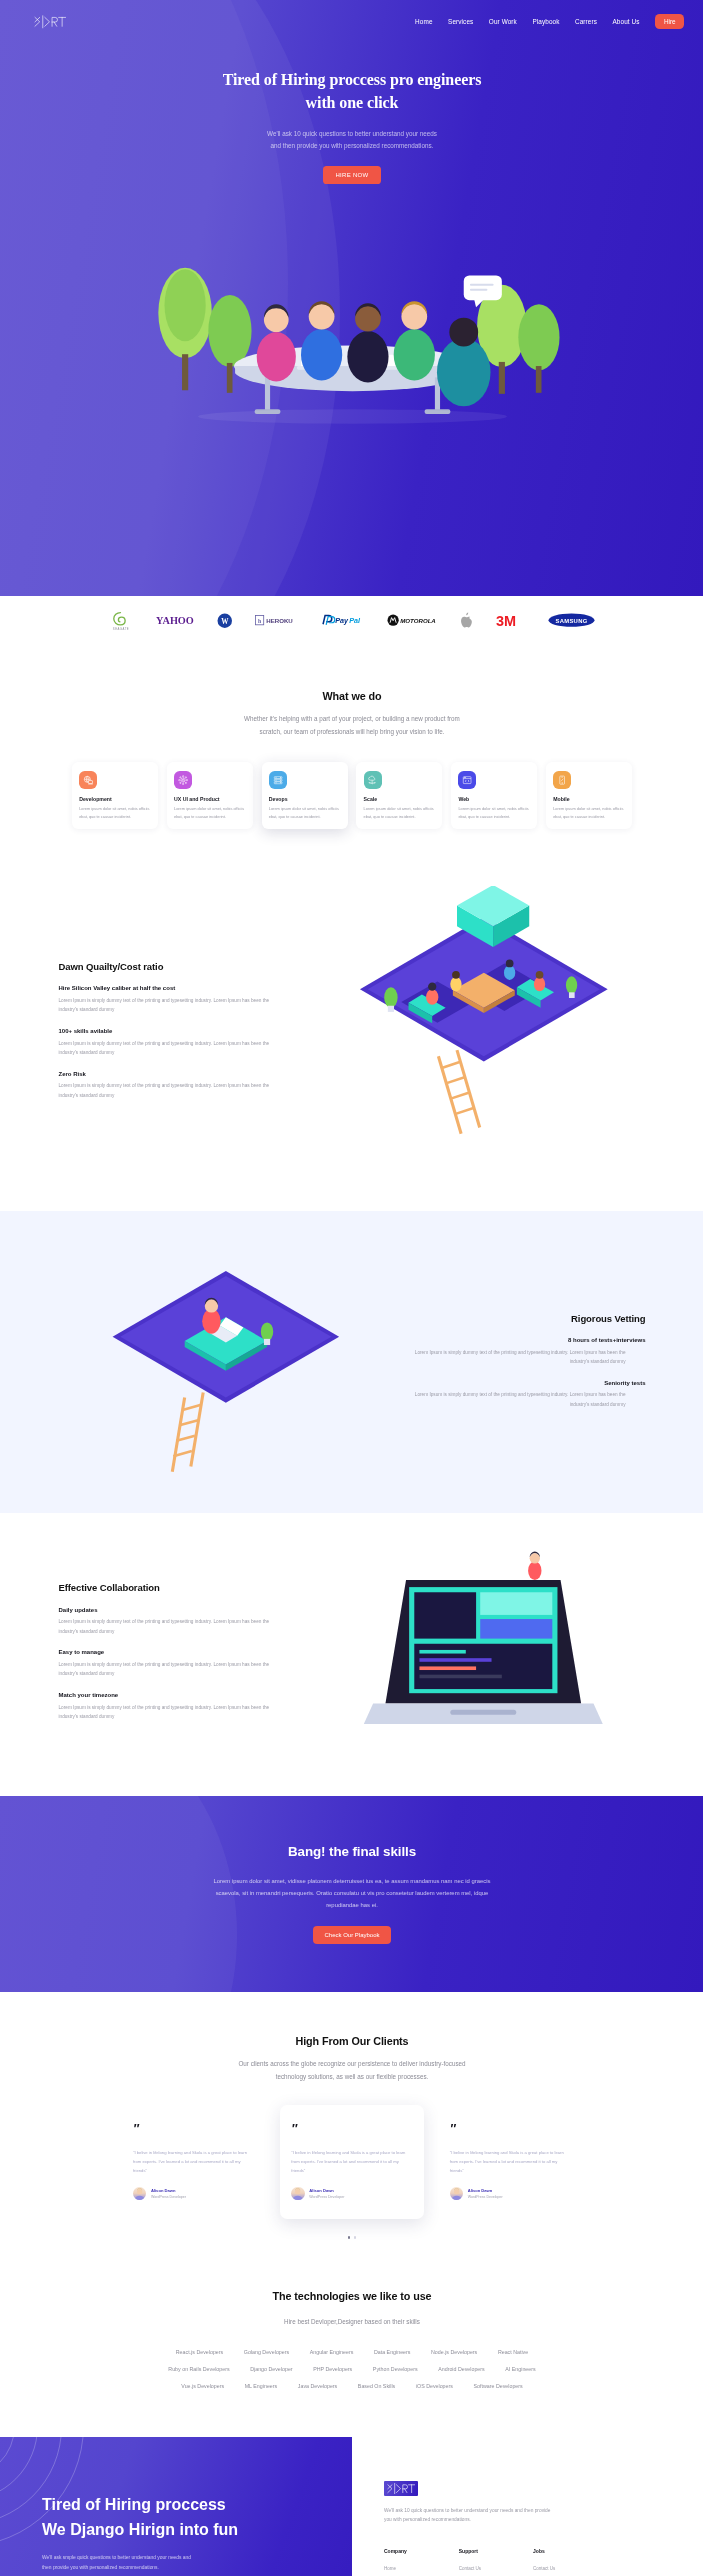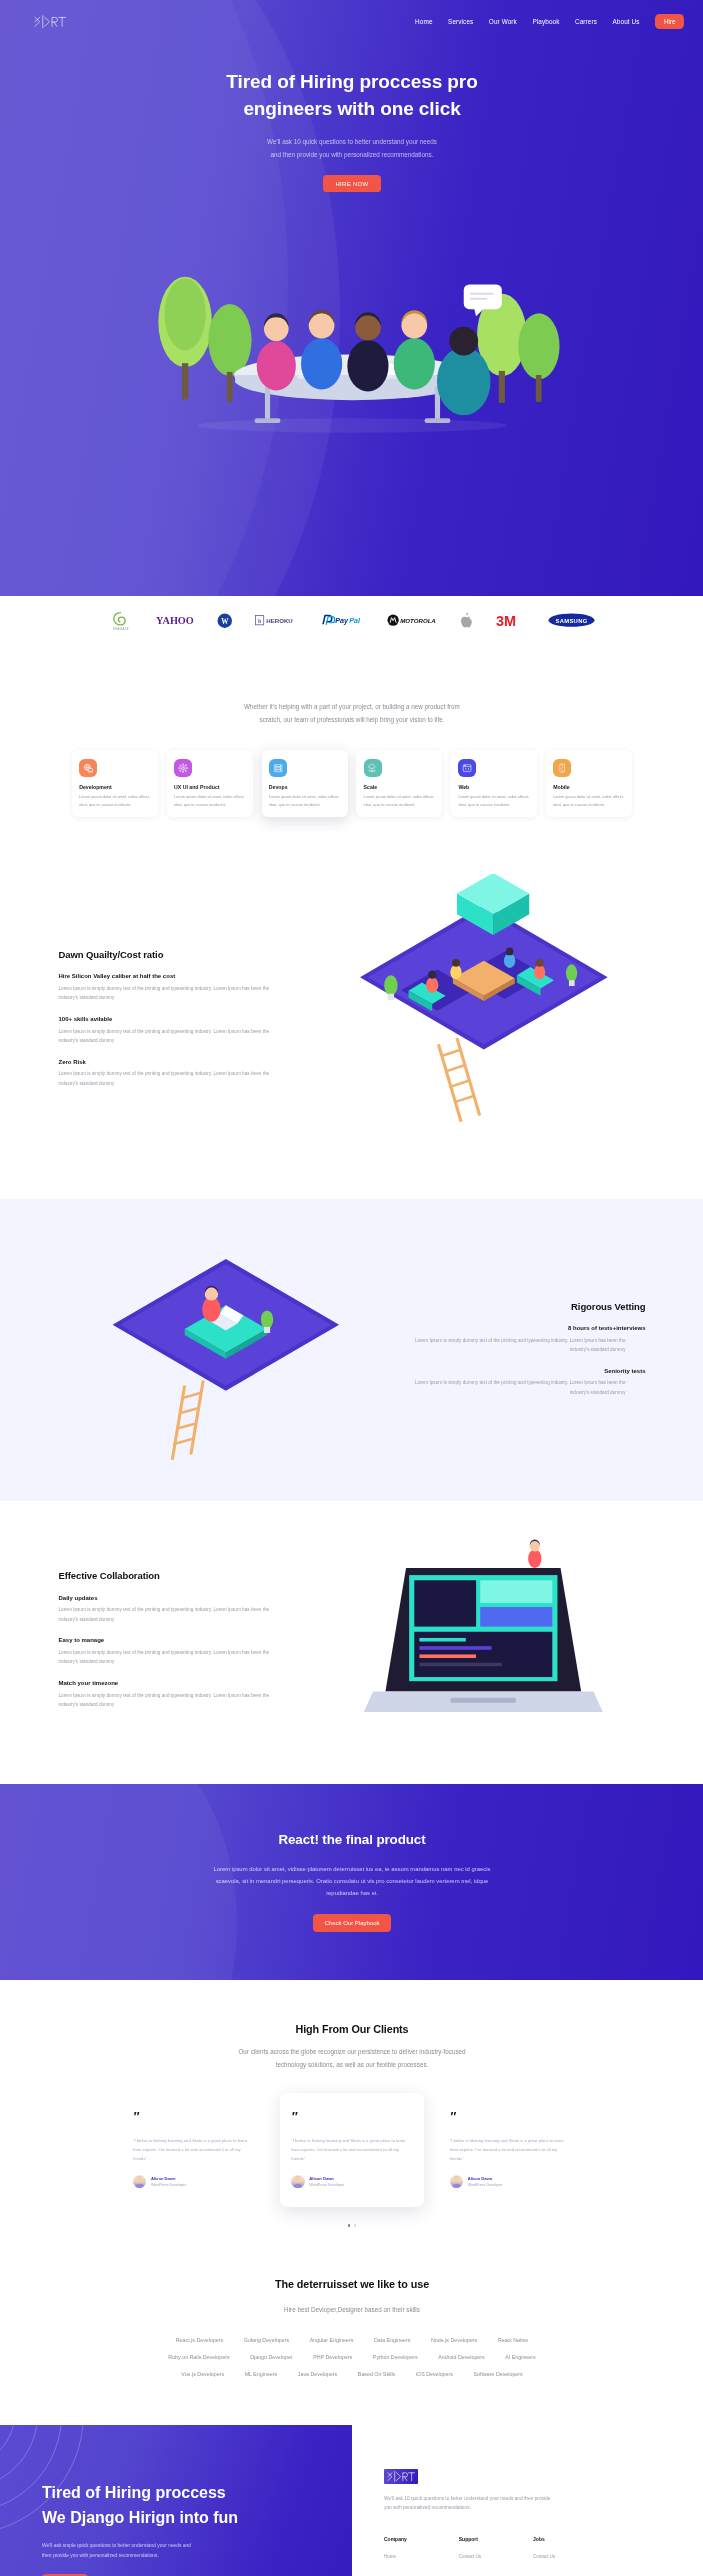--- a/index.html
+++ b/index.html
@@ -56,23 +56,23 @@
   .btn-hire-top {
     background: #f05545; color:#fff; border: none;
     font-size: 6.4px; padding: 4.1px 8.8px; border-radius: 4.6px;
     cursor: pointer; font-family: inherit;
   }
   .hero-inner {
     position: relative; z-index: 4;
     text-align: center; padding-top: 26px;
   }
   .hero h1 {
-    color:#fff; font-size: 19px; line-height: 1.42; font-weight: 700;
+    color:#fff; font-size: 16px; line-height: 1.42; font-weight: 700;
     letter-spacing: -0.1px;
-    max-width: 289px; margin: 0 auto;
+    max-width: 289px; margin: 0 auto; font-family: Liberation Serif, serif;
   }
   .hero p.sub {
     color: rgba(255,255,255,.66); font-size: 6.3px; line-height: 2.0;
     max-width: 170px; margin: 13.4px auto 0;
   }
   .btn-hire-now {
     margin-top: 13.4px;
     background: #f05545; color: #fff; border: none;
     font-size: 6px; letter-spacing: 0.3px;
     padding: 5.7px 12.4px; border-radius: 3.6px; cursor: pointer;
@@ -352,20 +352,21 @@
   </div>
   <div class="brand">
     <svg width="47" height="14.4" viewBox="0 0 92 28">
         <ellipse cx="46" cy="14" rx="45" ry="13" fill="#1428a0"></ellipse>
         <text x="46" y="19" font-size="11.5" fill="#fff" text-anchor="middle" font-family="Liberation Sans, sans-serif" font-weight="bold" letter-spacing="0.6">SAMSUNG</text>
       </svg>
   </div>
 </section>
 
 <section class="section" style="padding: 45px 0 20.6px;">
+  <h2 class="sec-title">What we do</h2>
   <p class="sec-sub">Whether it's helping with a part of your project, or building a new product from scratch, our team of professionals will help bring your vision to life.</p>
 
   <div class="cards">
     <div class="card">
       <div class="card-icon" style="background:#f8845a">
         <svg viewBox="0 0 24 24" fill="none" stroke="#fff" stroke-width="1.5">
             <circle cx="10" cy="10" r="7"></circle>
             <path d="M3 10h14M10 3c3 3 3 11 0 14M10 3c-3 3-3 11 0 14"></path>
             <rect x="13" y="13" width="9" height="7" rx="1" fill="#f8845a"></rect>
             <path d="M12 21h11"></path>
@@ -606,21 +607,21 @@
         <ellipse cx="380" cy="42" rx="13" ry="18" fill="#ff5a5f"></ellipse>
         <circle cx="380" cy="18" r="10" fill="#f7c9a8"></circle>
         <path d="M370 16 a10 11 0 0 1 20 0 q-4 -8 -10 -8 q-6 0 -10 8z" fill="#2f2a3f"></path>
       </svg>
     </div>
   </div>
 </section>
 
 <section class="banner">
   <div class="sw"></div>
-  <h2>React! the final product</h2>
+  <h2>Bang! the final skills</h2>
   <p>Lorem ipsum dolor sit amet, vidisse platonem deterruisset ius ea, te assum mandamus nam nec id graecis scaevola, sit in menandri persequeris. Oratio consulatu ut vis pro consetetur  laudem verterem mel, idque repudiandae has ei.</p>
   <button class="btn-playbook">Check Our Playbook</button>
 </section>
 
 <section class="section" style="padding: 43px 0 20.6px;">
   <h2 class="sec-title">High From Our Clients</h2>
   <p class="sec-sub" style="max-width:242px">Our clients across the globe recognize our persistence to deliver industry-focused technology solutions, as well as our flexible processes.</p>
 
   <div class="tcards">
     <div class="tcard">
@@ -678,21 +679,21 @@
     </div>
   </div>
 
   <div class="dots">
     <div class="dot on"></div>
     <div class="dot"></div>
   </div>
 </section>
 
 <section class="section" style="padding: 31px 0 36px;">
-  <h2 class="sec-title">The deterruisset we like to use</h2>
+  <h2 class="sec-title">The technologies we like to use</h2>
   <p class="sec-sub" style="margin-top:13.4px">Hire best Devloper,Designer based on their skills</p>
 
   <div class="tags">
     <div class="tagrow">
       <span class="tag">React.js Developers</span>
       <span class="tag">Golang Developers</span>
       <span class="tag">Angular Engineers</span>
       <span class="tag">Data Engineers</span>
       <span class="tag">Node.js Developers</span>
       <span class="tag">React Native</span>

